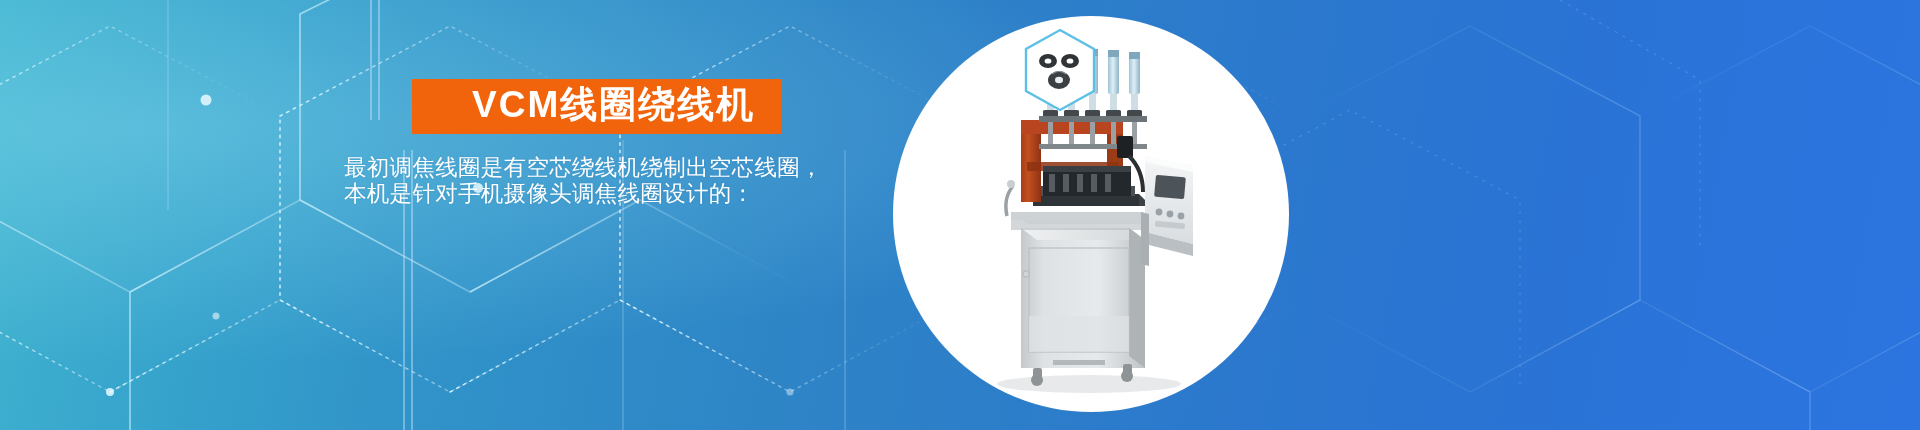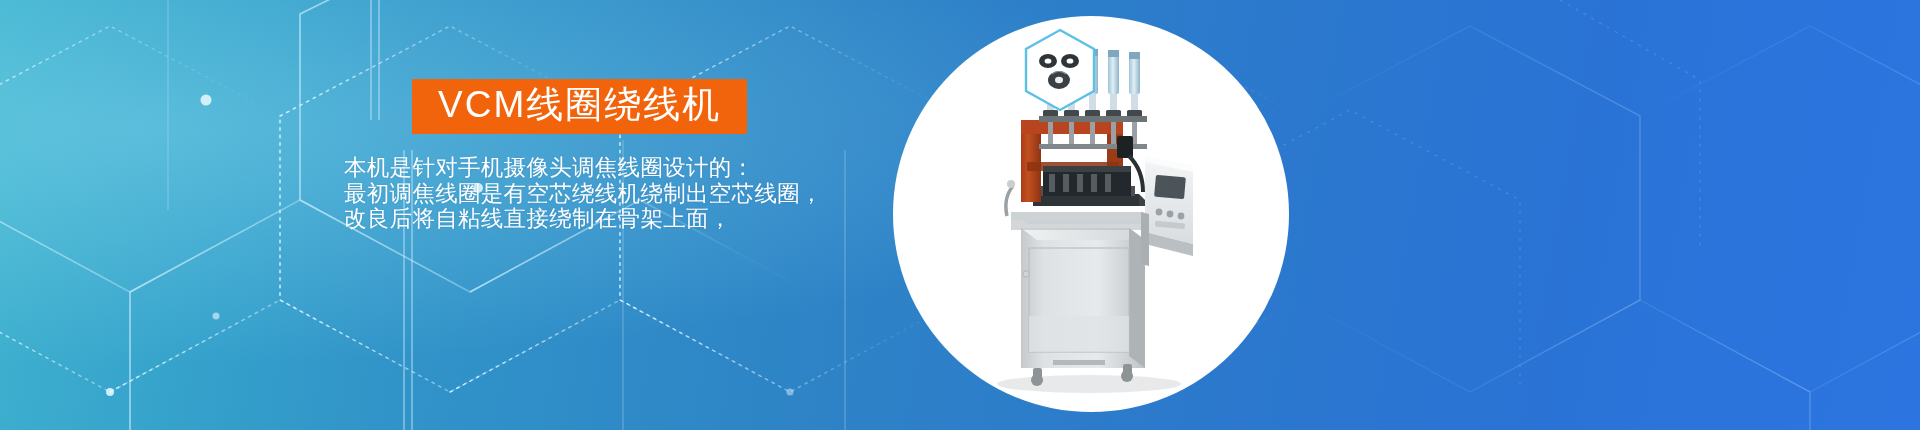--- a/index.html
+++ b/index.html
@@ -48,21 +48,22 @@
     box-sizing:border-box;
     height:55px;
     display:flex;align-items:center;
   }
   .title-text{
     color:#ffffff;
     font-size:37px;
     line-height:1;
     letter-spacing:2px;
     white-space:nowrap;
-    font-weight:400;
+    font-weight:700;
+    margin-left:34px;
   }
 
   
   .body-copy{
     position:absolute;left:344px;top:155px;
     color:#ffffff;
     font-size:22.5px;
     line-height:25.6px;
     white-space:nowrap;
     letter-spacing:0.3px;
@@ -300,18 +301,17 @@
         <path d="M30 46 q7 -5 14 0" stroke="#8d9398" stroke-width="1.2" fill="none"></path>
       </g>
     </svg>
   </div>
 
   <div class="title-badge">
     <span class="title-text">VCM线圈绕线机</span>
   </div>
 
   <div class="body-copy">
+    <span class="ln">最初调焦线圈是有空芯绕线机绕制出空芯线圈，</span>
     <span class="ln">本机是针对手机摄像头调焦线圈设计的：</span>
-    <span class="ln">最初调焦线圈是有空芯绕线机绕制出空芯线圈，</span>
-    <span class="ln">改良后将自粘线直接绕制在骨架上面，</span>
   </div>
 
 </div>
 
 </body></html>

